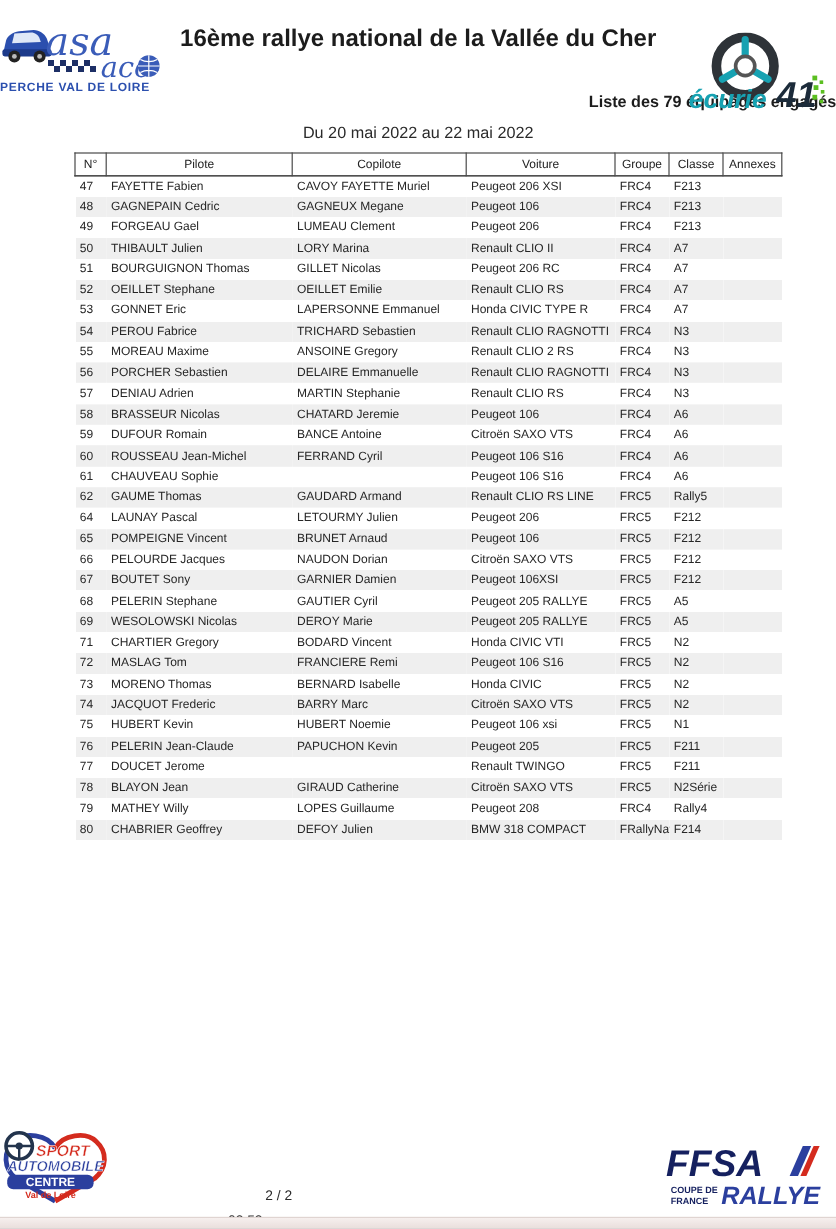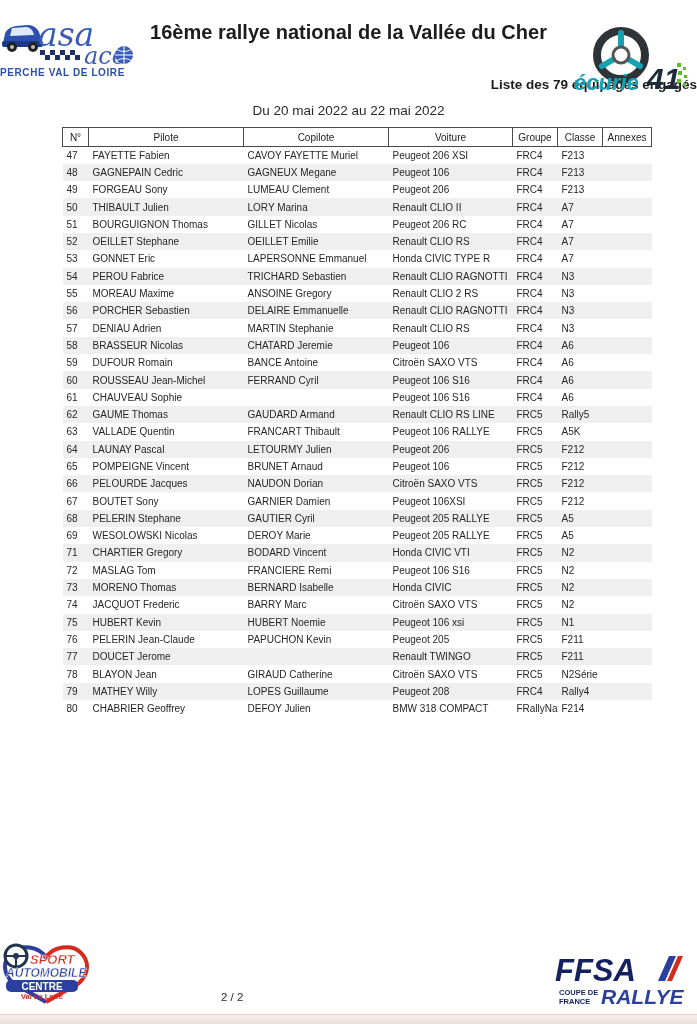--- a/index.html
+++ b/index.html
@@ -156,21 +156,21 @@
           <td>48</td>
           <td>GAGNEPAIN Cedric</td>
           <td>GAGNEUX Megane</td>
           <td>Peugeot 106</td>
           <td>FRC4</td>
           <td>F213</td>
           <td></td>
         </tr>
         <tr>
           <td>49</td>
-          <td>FORGEAU Sony</td>
+          <td>FORGEAU Gael</td>
           <td>LUMEAU Clement</td>
           <td>Peugeot 206</td>
           <td>FRC4</td>
           <td>F213</td>
           <td></td>
         </tr>
         <tr>
           <td>50</td>
           <td>THIBAULT Julien</td>
           <td>LORY Marina</td>
@@ -278,29 +278,20 @@
           <td>A6</td>
           <td></td>
         </tr>
         <tr>
           <td>62</td>
           <td>GAUME Thomas</td>
           <td>GAUDARD Armand</td>
           <td>Renault CLIO RS LINE</td>
           <td>FRC5</td>
           <td>Rally5</td>
-          <td></td>
-        </tr>
-        <tr>
-          <td>63</td>
-          <td>VALLADE Quentin</td>
-          <td>FRANCART Thibault</td>
-          <td>Peugeot 106 RALLYE</td>
-          <td>FRC5</td>
-          <td>A5K</td>
           <td></td>
         </tr>
         <tr>
           <td>64</td>
           <td>LAUNAY Pascal</td>
           <td>LETOURMY Julien</td>
           <td>Peugeot 206</td>
           <td>FRC5</td>
           <td>F212</td>
           <td></td>

